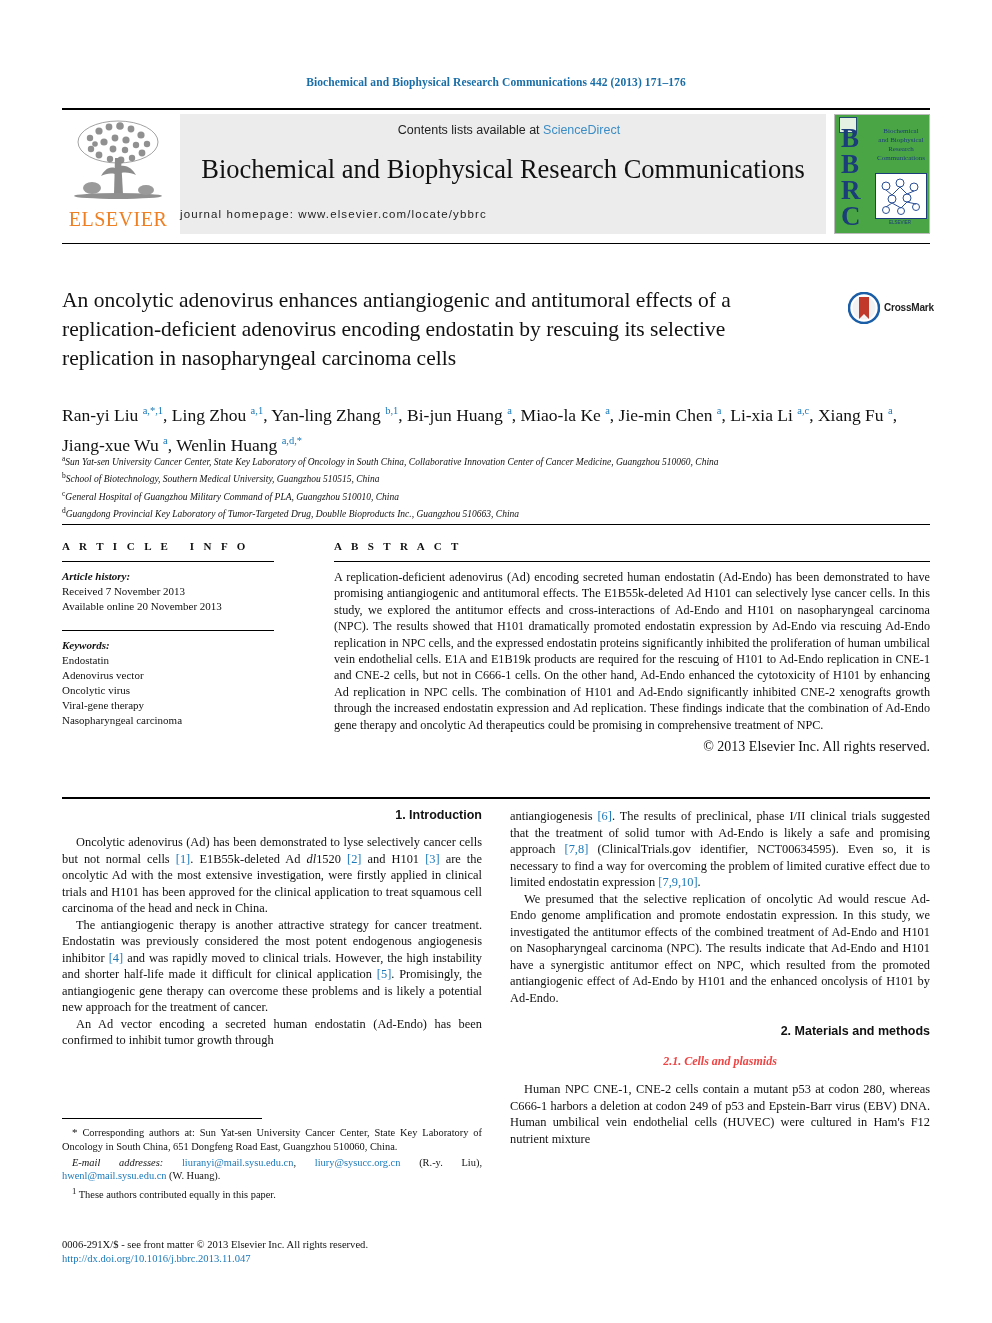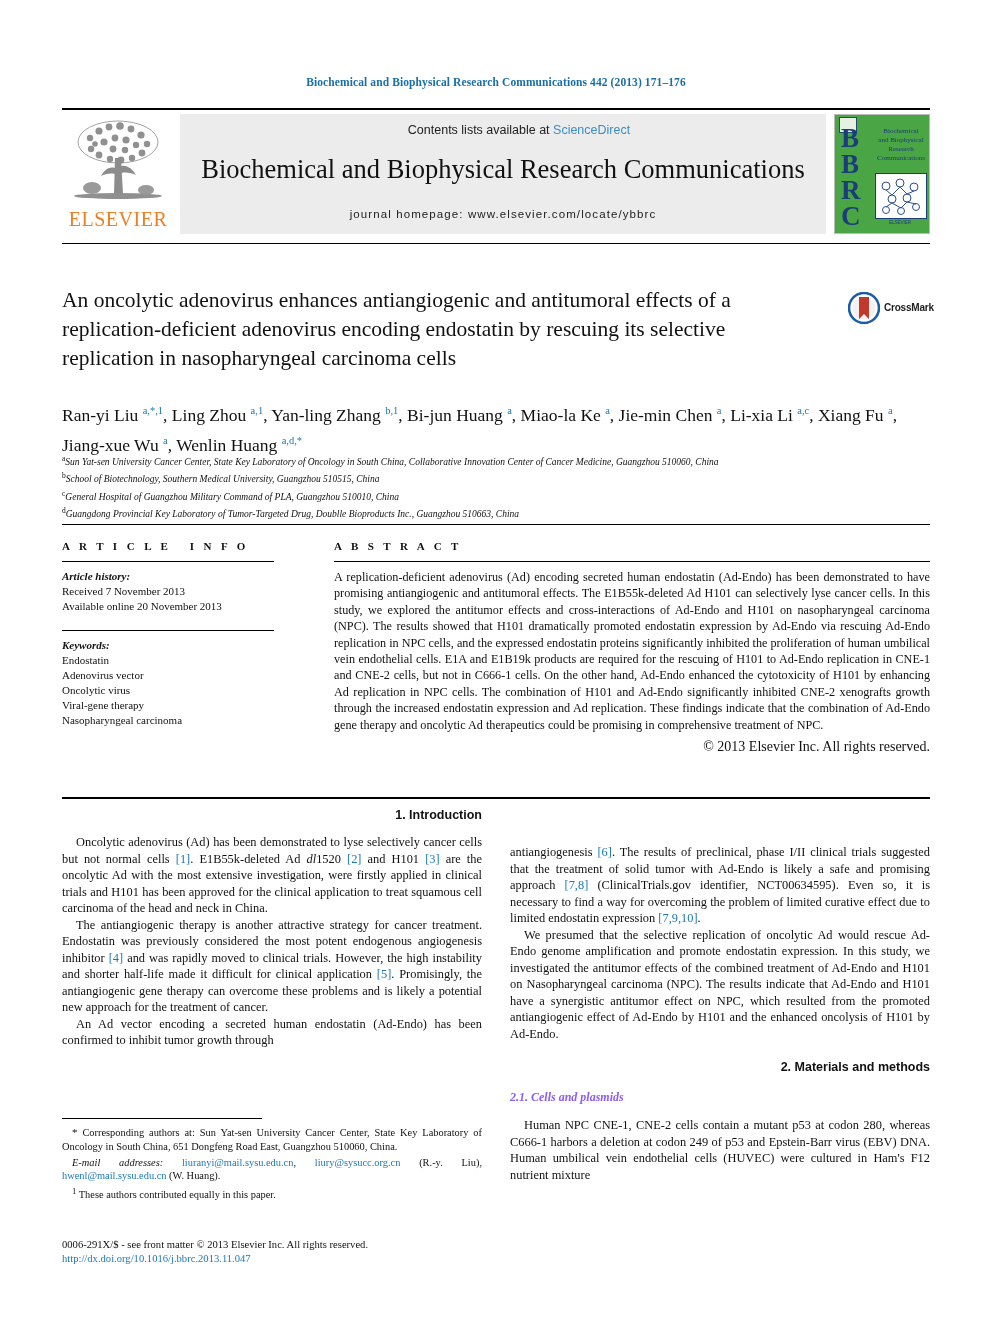--- a/index.html
+++ b/index.html
@@ -75,21 +75,21 @@
   }
   .banner-center {
     position: absolute;
     left: 118px; top: 0;
     width: 646px;
     height: 120px;
     background: #ececec;
   }
   .contents-line {
     position: absolute;
-    left: 16px; top: 9px;
+    left: 6px; top: 9px;
     width: 646px;
     text-align: center;
     font-family: "Liberation Sans", sans-serif;
     font-size: 12.5px;
     color: #222;
   }
   .contents-line .sd {
     color: #3c8dc5;
   }
   .journal-title {
@@ -99,21 +99,20 @@
     text-align: center;
     font-family: "Liberation Serif", serif;
     font-size: 26.5px;
     color: #111;
     white-space: nowrap;
   }
   .homepage-line {
     position: absolute;
     left: 0; top: 94px;
     width: 646px;
-    text-align: center;
     font-family: "Liberation Sans", sans-serif;
     font-size: 11.5px;
     letter-spacing: 1.1px;
     color: #222;
   }
   .cover-thumb {
     position: absolute;
     left: 772px; top: 0;
     width: 96px;
     height: 120px;
@@ -307,38 +306,39 @@
   }
 
   
   .body-left {
     position: absolute;
     left: 62px; top: 808px;
     width: 420px;
   }
   .body-right {
     position: absolute;
-    left: 510px; top: 844px;
+    left: 510px; top: 808px;
     width: 420px;
   }
   .h-sec {
     font-family: Liberation Sans, sans-serif;
     font-weight: bold;
     font-size: 12.5px;
     color: #111;
     margin: 0 0 12px 0;
     text-align: right;
   }
   .h-sub {
     font-family: "Liberation Serif", serif;
     font-weight: bold;
     font-style: italic;
     font-size: 12px;
-    color: #8b5cf6;
+    color: #ef4444;
     margin: 16px 0 12px 0;
+    text-align: center;
   }
   .para {
     font-family: "Liberation Serif", serif;
     font-size: 12.4px;
     line-height: 16.5px;
     color: #111;
     text-align: justify;
     text-indent: 14px;
     margin: 0;
   }

